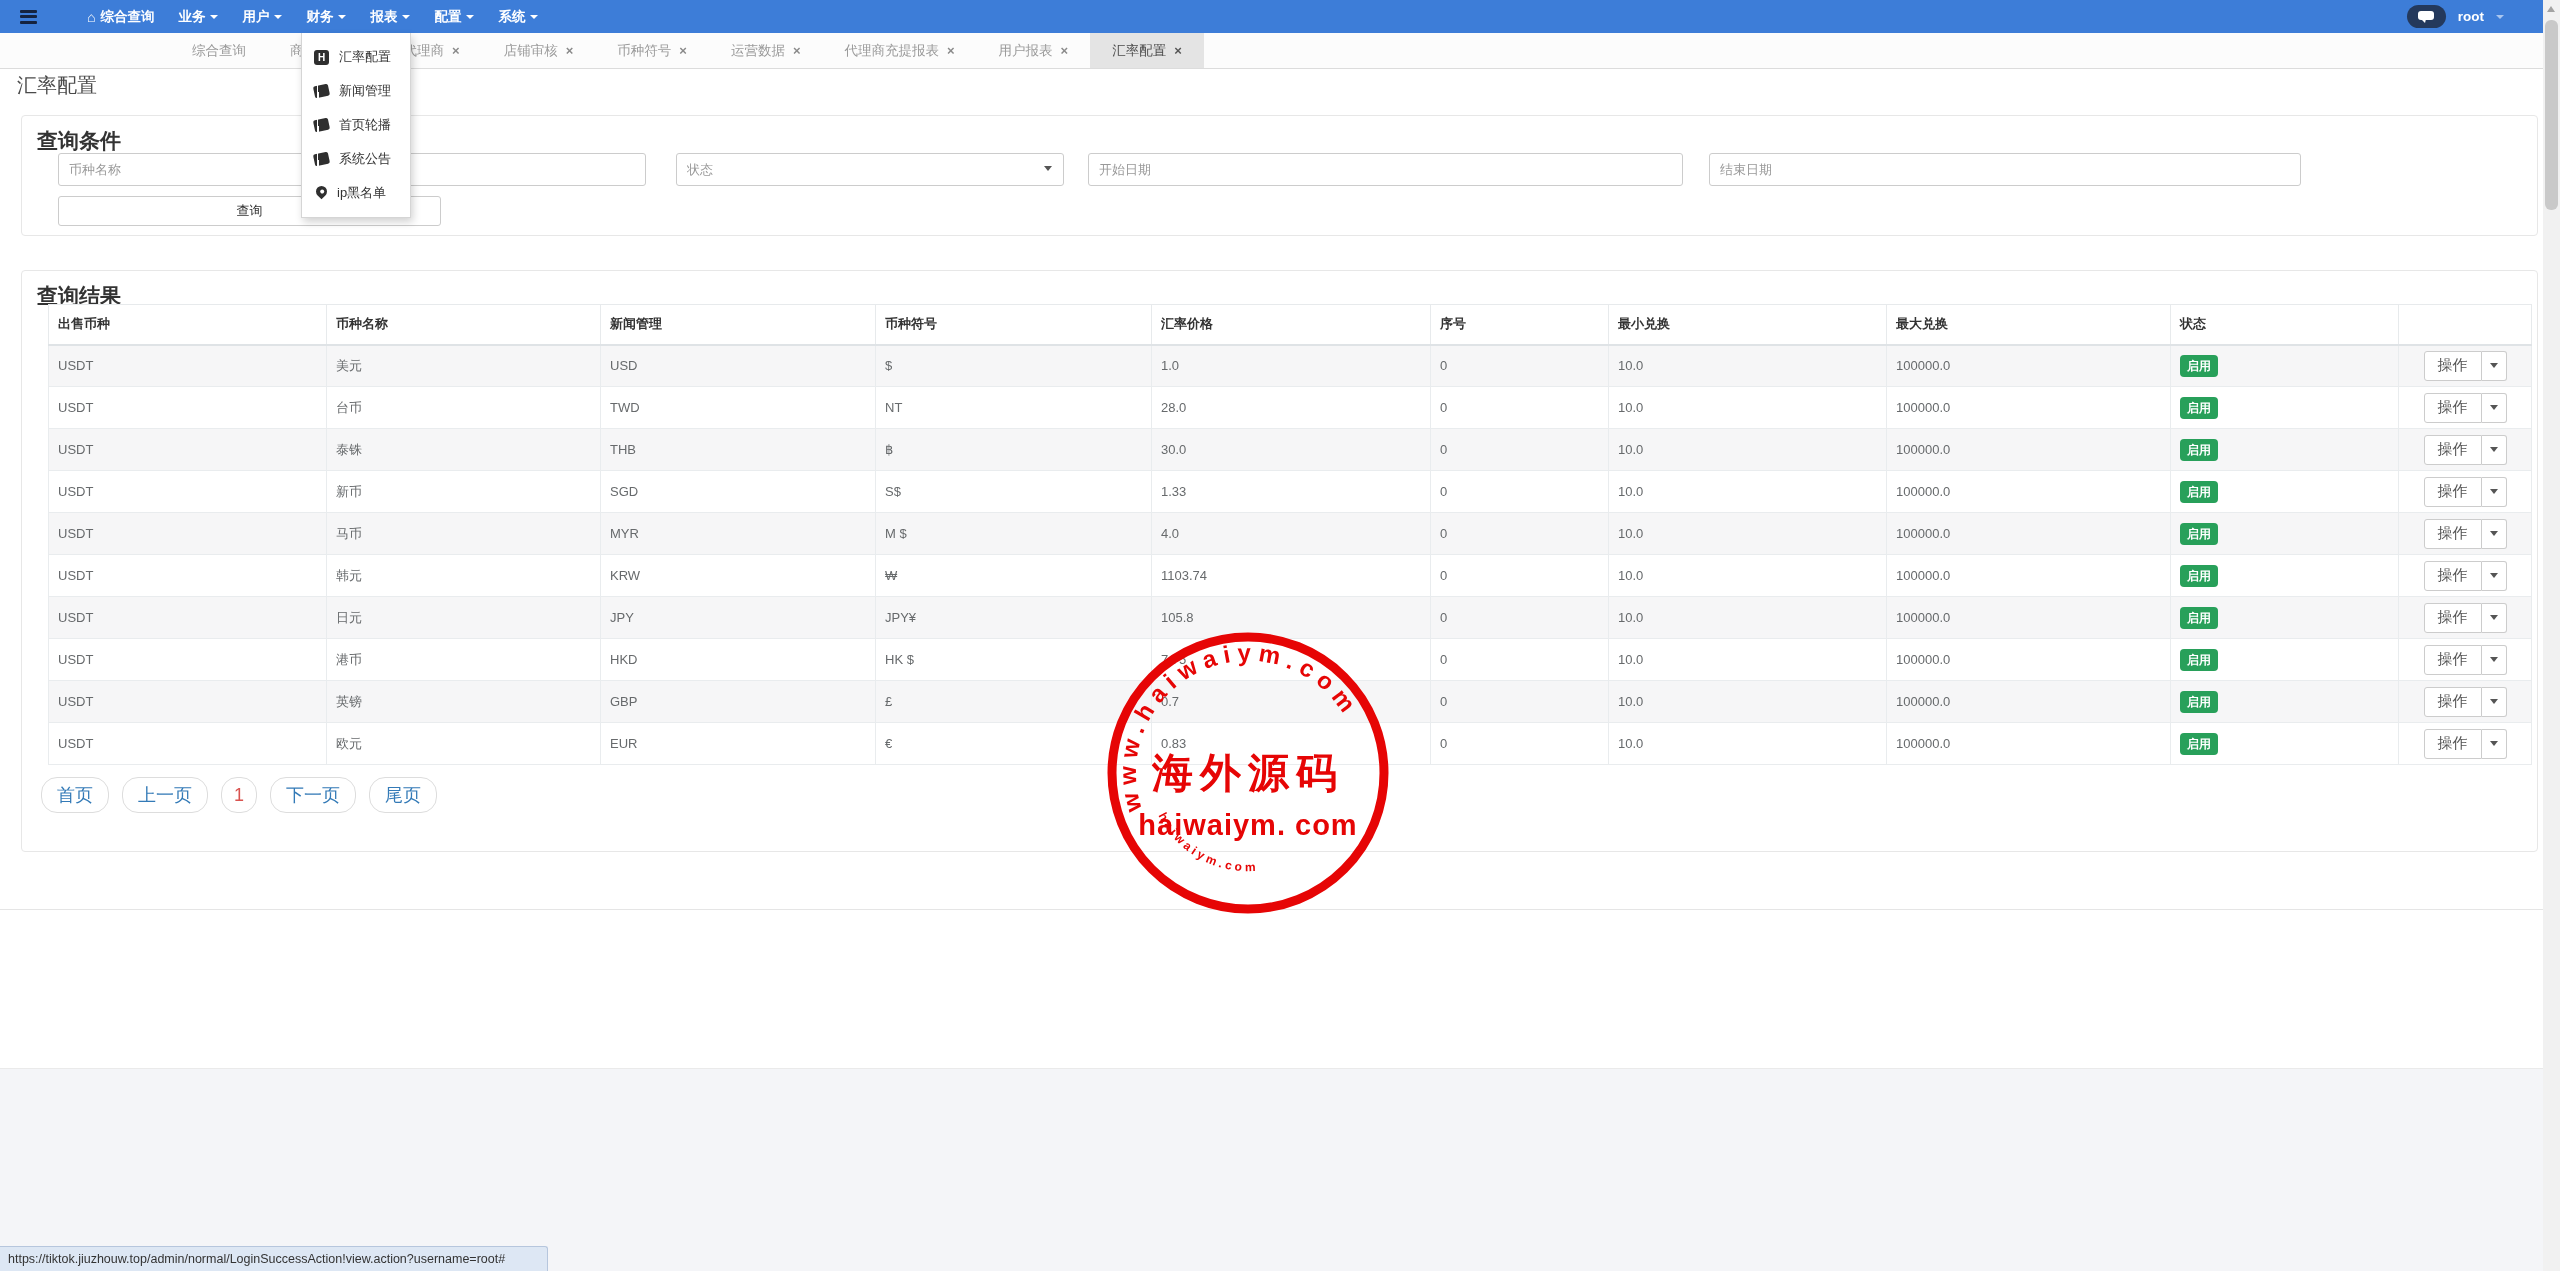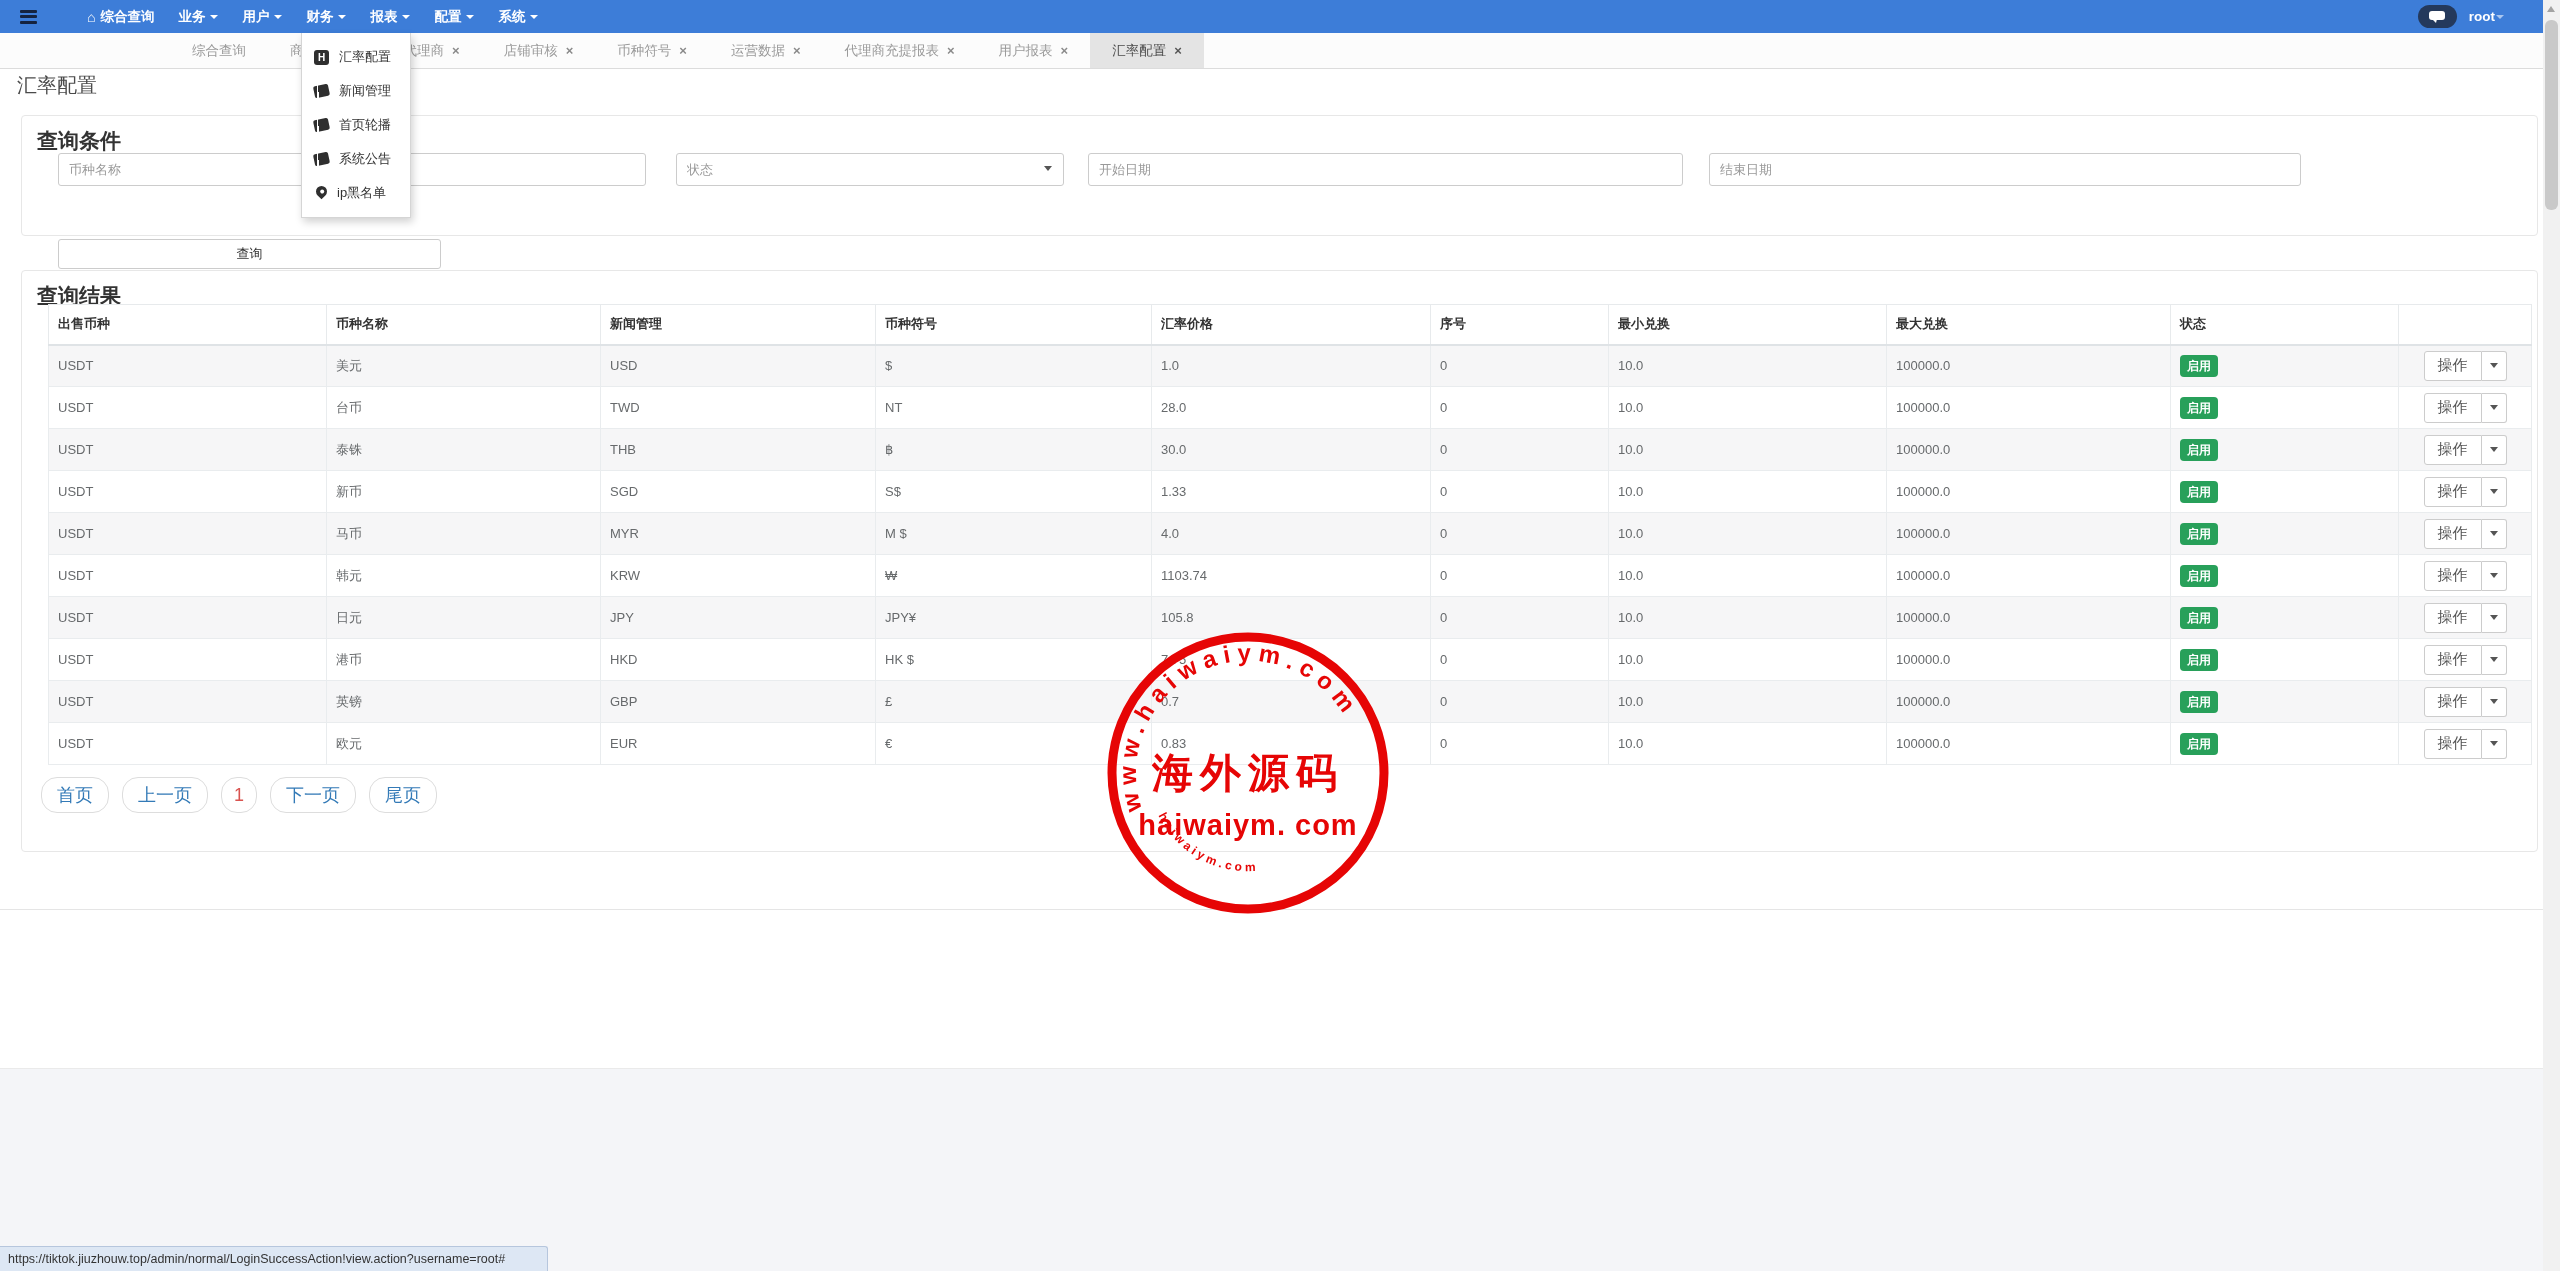--- a/index.html
+++ b/index.html
@@ -41,21 +41,21 @@
   .card-query{top:115px;height:121px;}
   .card-results{top:270px;height:582px;}
   .section-title{position:absolute;left:15px;top:11px;font-size:21px;font-weight:bold;color:#333;}
   .txt{position:absolute;height:33px;border:1px solid #ccc;border-radius:3px;font-size:13px;padding:0 10px;box-sizing:border-box;color:#555;background:#fff;font-family:inherit;}
   .txt::placeholder{color:#999;}
   #inp-currency{left:36px;top:37px;width:588px;}
   #sel-status{left:654px;top:37px;width:388px;appearance:none;-webkit-appearance:none;color:#999;}
   .select-caret{position:absolute;left:1022px;top:50px;border-left:4px solid transparent;border-right:4px solid transparent;border-top:5px solid #555;width:0;height:0;}
   #inp-start{left:1066px;top:37px;width:595px;}
   #inp-end{left:1687px;top:37px;width:592px;}
-  .btn-search{position:absolute;left:36px;top:80px;width:383px;height:30px;border:1px solid #ccc;border-radius:3px;background:#fff;font-size:13px;color:#333;font-family:inherit;cursor:pointer;margin-top:43px;}
+  .btn-search{position:absolute;left:36px;top:80px;width:383px;height:30px;border:1px solid #ccc;border-radius:3px;background:#fff;font-size:13px;color:#333;font-family:inherit;cursor:pointer;}
   
   table.results{position:absolute;left:19px;top:33px;width:2483px;border-collapse:collapse;table-layout:fixed;font-size:13px;color:#676a6c;margin-left:7px;}
   table.results th{height:40px;text-align:left;padding:0 9px;font-weight:bold;color:#333;border:1px solid #e7eaec;border-bottom:2px solid #dfe3e6;background:#fff;box-sizing:border-box;}
   table.results td{height:42px;padding:0 9px;border:1px solid #e9ecee;box-sizing:border-box;}
   table.results tbody tr:nth-child(odd){background:#f6f6f7;}
   .badge-on{display:inline-block;background:#28a05a;color:#fff;font-size:12px;font-weight:bold;padding:5px 7px;border-radius:4px;line-height:1;}
   .ops-cell{text-align:center;}
   .btn-group{display:inline-flex;height:30px;vertical-align:middle;}
   .btn-main{border:1px solid #ccc;background:#fff;padding:0 13px;font-size:15px;color:#555;display:flex;align-items:center;border-radius:3px 0 0 3px;cursor:pointer;}
   .btn-caret{border:1px solid #ccc;border-left:none;width:24px;display:flex;align-items:center;justify-content:center;border-radius:0 3px 3px 0;background:#fff;cursor:pointer;}
@@ -111,21 +111,21 @@
       </div>
       <div class="nav-item">
         <span>系统</span>
         <span class="caret"></span>
       </div>
     </div>
   <div class="nav-right">
     <div class="chat-pill">
       <div class="chat-bubble"></div>
     </div>
-    <div style="display:flex;align-items:center;gap:1px;cursor:pointer;">
+    <div style="display:flex;align-items:center;gap:12px;cursor:pointer;">
       <span class="user-name">root</span>
       <span class="caret user-caret"></span>
     </div>
   </div>
 </div>
 
 <div class="tabbar">
     <div class="tab">
       <span>综合查询</span>
     </div>

